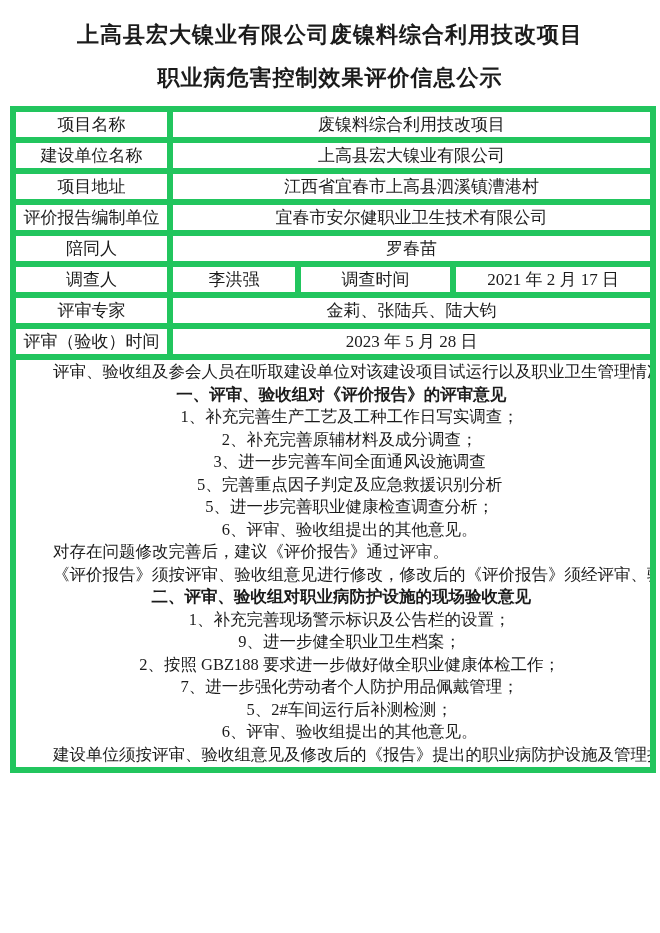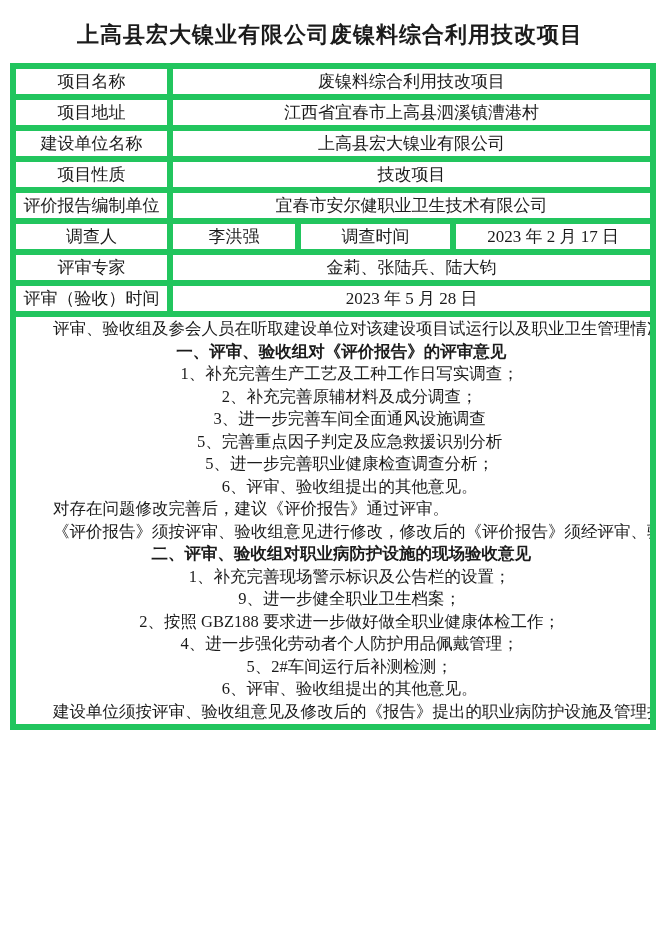--- a/index.html
+++ b/index.html
@@ -53,55 +53,56 @@
   .item   { text-indent: 2em; }
   .heading{ text-indent: 1em; font-weight: bold; }
 </style>
 </head>
 <body>
 
 <div class="page">
 
   <div class="doc-title">
     <div>上高县宏大镍业有限公司废镍料综合利用技改项目</div>
+    <div>职业病危害控制效果评价信息公示</div>
   </div>
 
   <table class="info-table">
     <colgroup>
       <col style="width:157px">
         <col style="width:128px">
         <col style="width:155px">
         <col style="width:200px">
     </colgroup>
     <tbody>
       <tr>
         <td>项目名称</td>
         <td colspan="3">废镍料综合利用技改项目</td>
       </tr>
       <tr>
-        <td>项目地址</td>
-        <td colspan="3">江西省宜春市上高县泗溪镇漕港村</td>
-      </tr>
-      <tr>
         <td>建设单位名称</td>
         <td colspan="3">上高县宏大镍业有限公司</td>
       </tr>
       <tr>
-        <td>项目性质</td>
-        <td colspan="3">技改项目</td>
+        <td>项目地址</td>
+        <td colspan="3">江西省宜春市上高县泗溪镇漕港村</td>
       </tr>
       <tr>
         <td>评价报告编制单位</td>
         <td colspan="3">宜春市安尔健职业卫生技术有限公司</td>
       </tr>
       <tr>
+        <td>陪同人</td>
+        <td colspan="3">罗春苗</td>
+      </tr>
+      <tr>
         <td>调查人</td>
         <td>李洪强</td>
         <td>调查时间</td>
-        <td>2023 年 2 月 17 日</td>
+        <td>2021 年 2 月 17 日</td>
       </tr>
       <tr>
         <td>评审专家</td>
         <td colspan="3">金莉、张陆兵、陆大钧</td>
       </tr>
       <tr>
         <td>评审（验收）时间</td>
         <td colspan="3">2023 年 5 月 28 日</td>
       </tr>
       <tr>
@@ -113,21 +114,21 @@
           <p class="item">3、进一步完善车间全面通风设施调查</p>
           <p class="item">5、完善重点因子判定及应急救援识别分析</p>
           <p class="item">5、进一步完善职业健康检查调查分析；</p>
           <p class="item">6、评审、验收组提出的其他意见。</p>
           <p class="para">对存在问题修改完善后，建议《评价报告》通过评审。</p>
           <p class="para">《评价报告》须按评审、验收组意见进行修改，修改后的《评价报告》须经评审、验收组签字确认。</p>
           <p class="heading">二、评审、验收组对职业病防护设施的现场验收意见</p>
           <p class="item">1、补充完善现场警示标识及公告栏的设置；</p>
           <p class="item">9、进一步健全职业卫生档案；</p>
           <p class="item">2、按照 GBZ188 要求进一步做好做全职业健康体检工作；</p>
-          <p class="item">4、进一步强化劳动者个人防护用品佩戴管理；</p>
+          <p class="item">7、进一步强化劳动者个人防护用品佩戴管理；</p>
           <p class="item">5、2#车间运行后补测检测；</p>
           <p class="item">6、评审、验收组提出的其他意见。</p>
           <p class="para">建设单位须按评审、验收组意见及修改后的《报告》提出的职业病防护设施及管理措施的建议进行整改，整改完成同意该项目职业病防护设施通过评审。</p>
         </td>
       </tr>
     </tbody>
   </table>
 
 </div>
 

